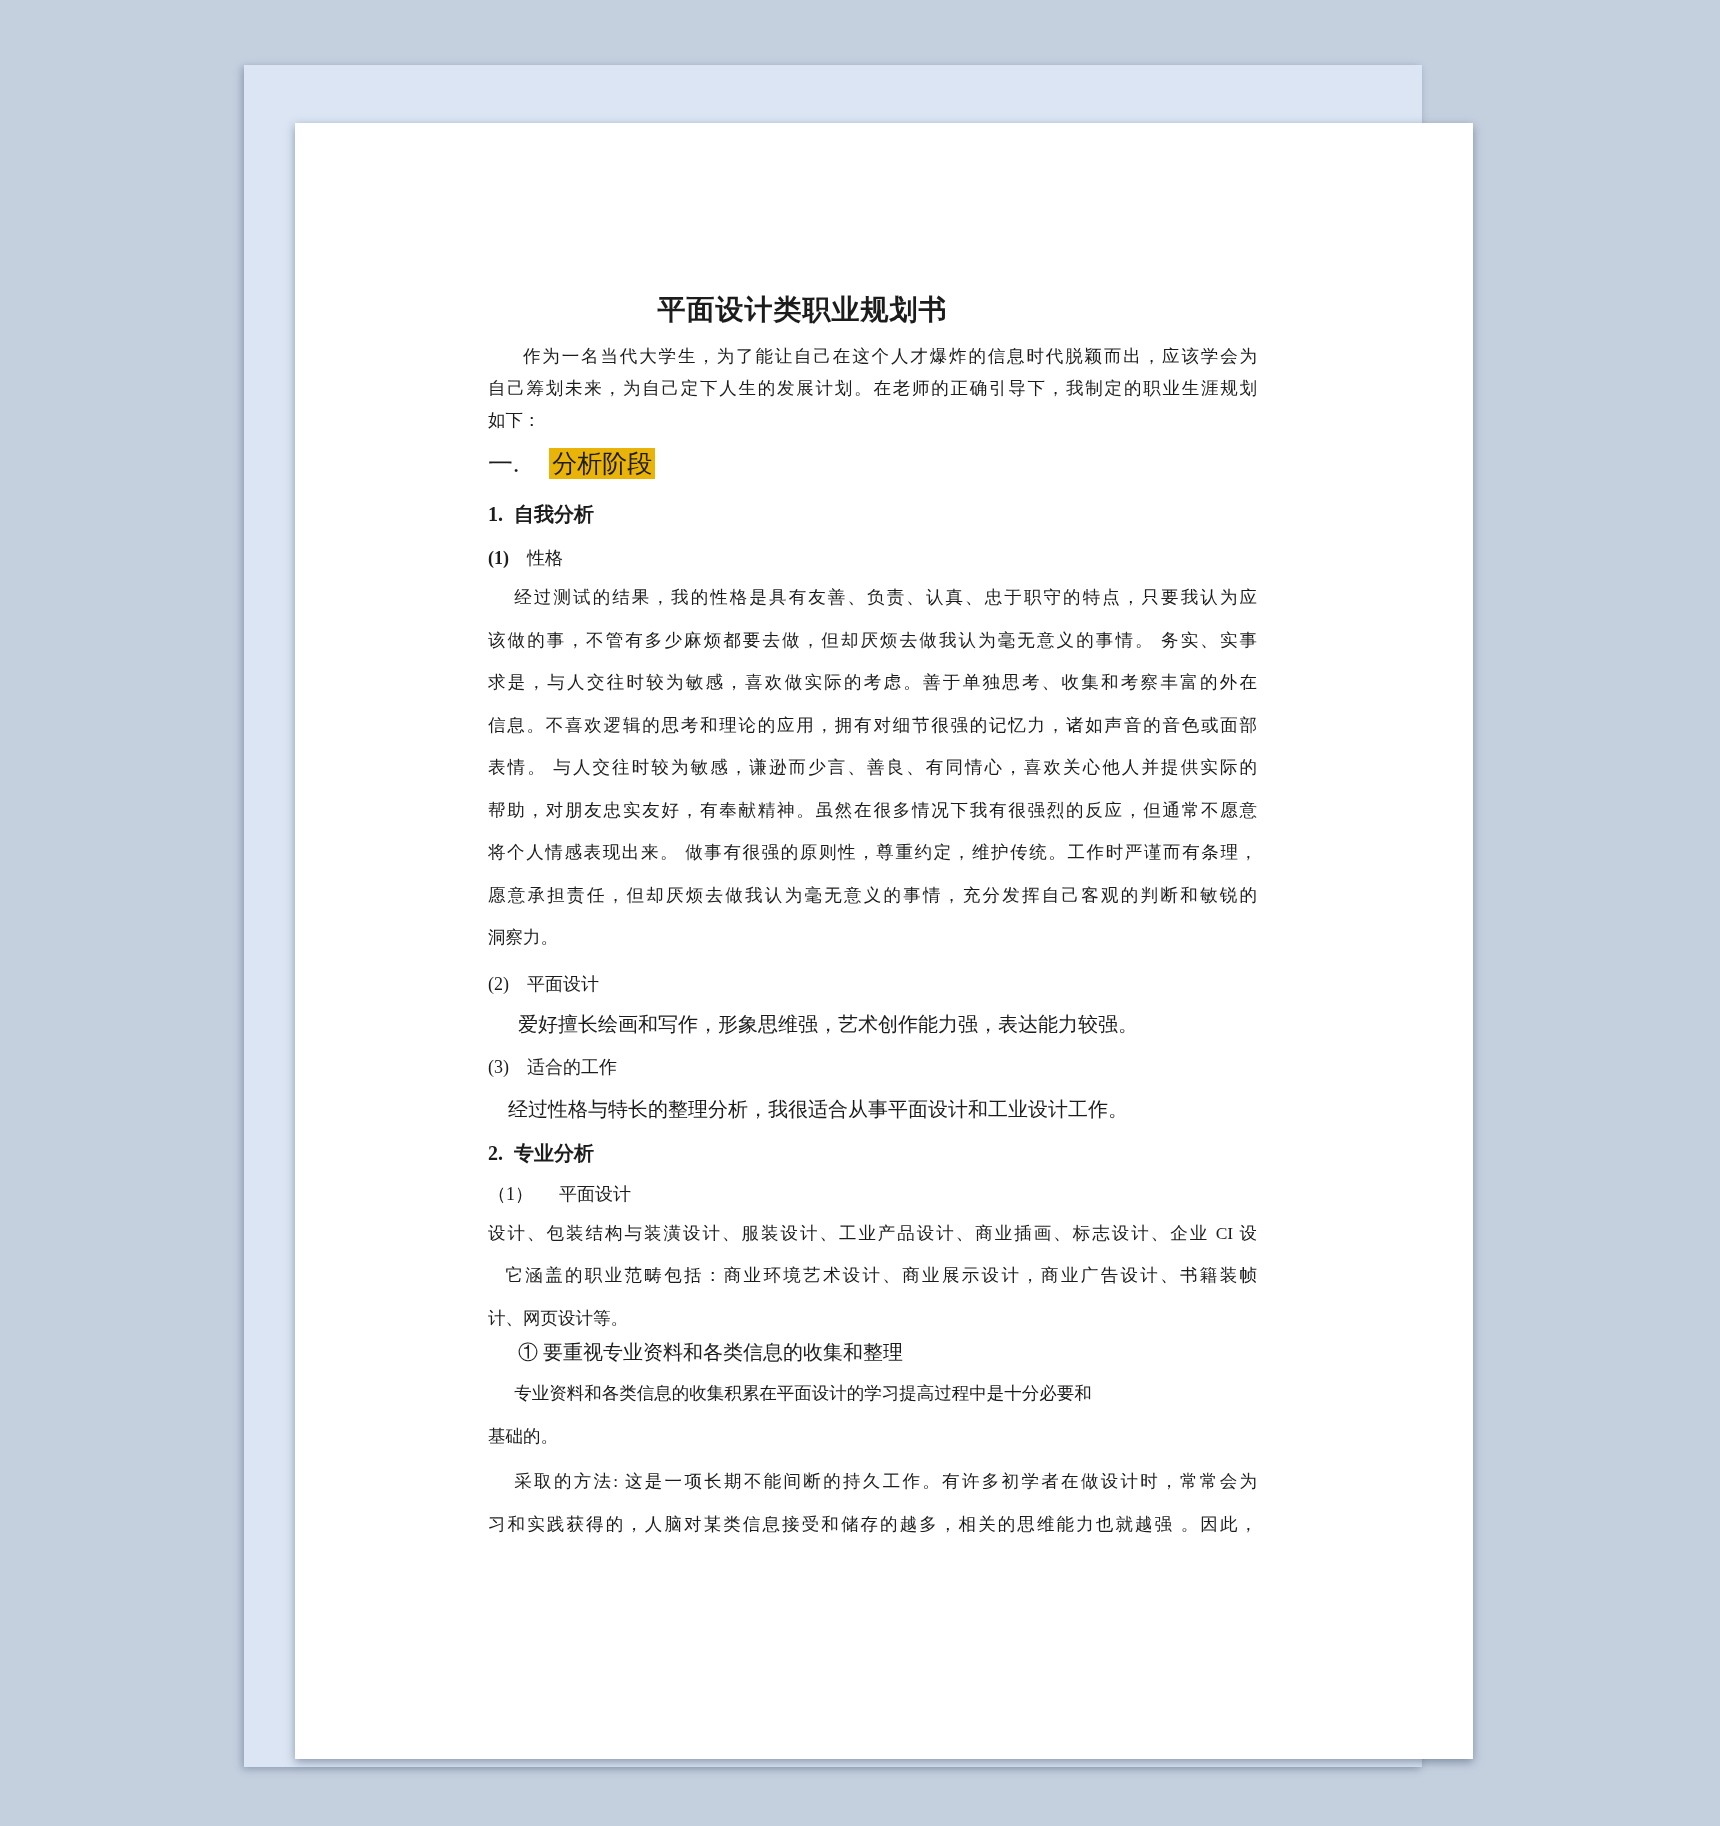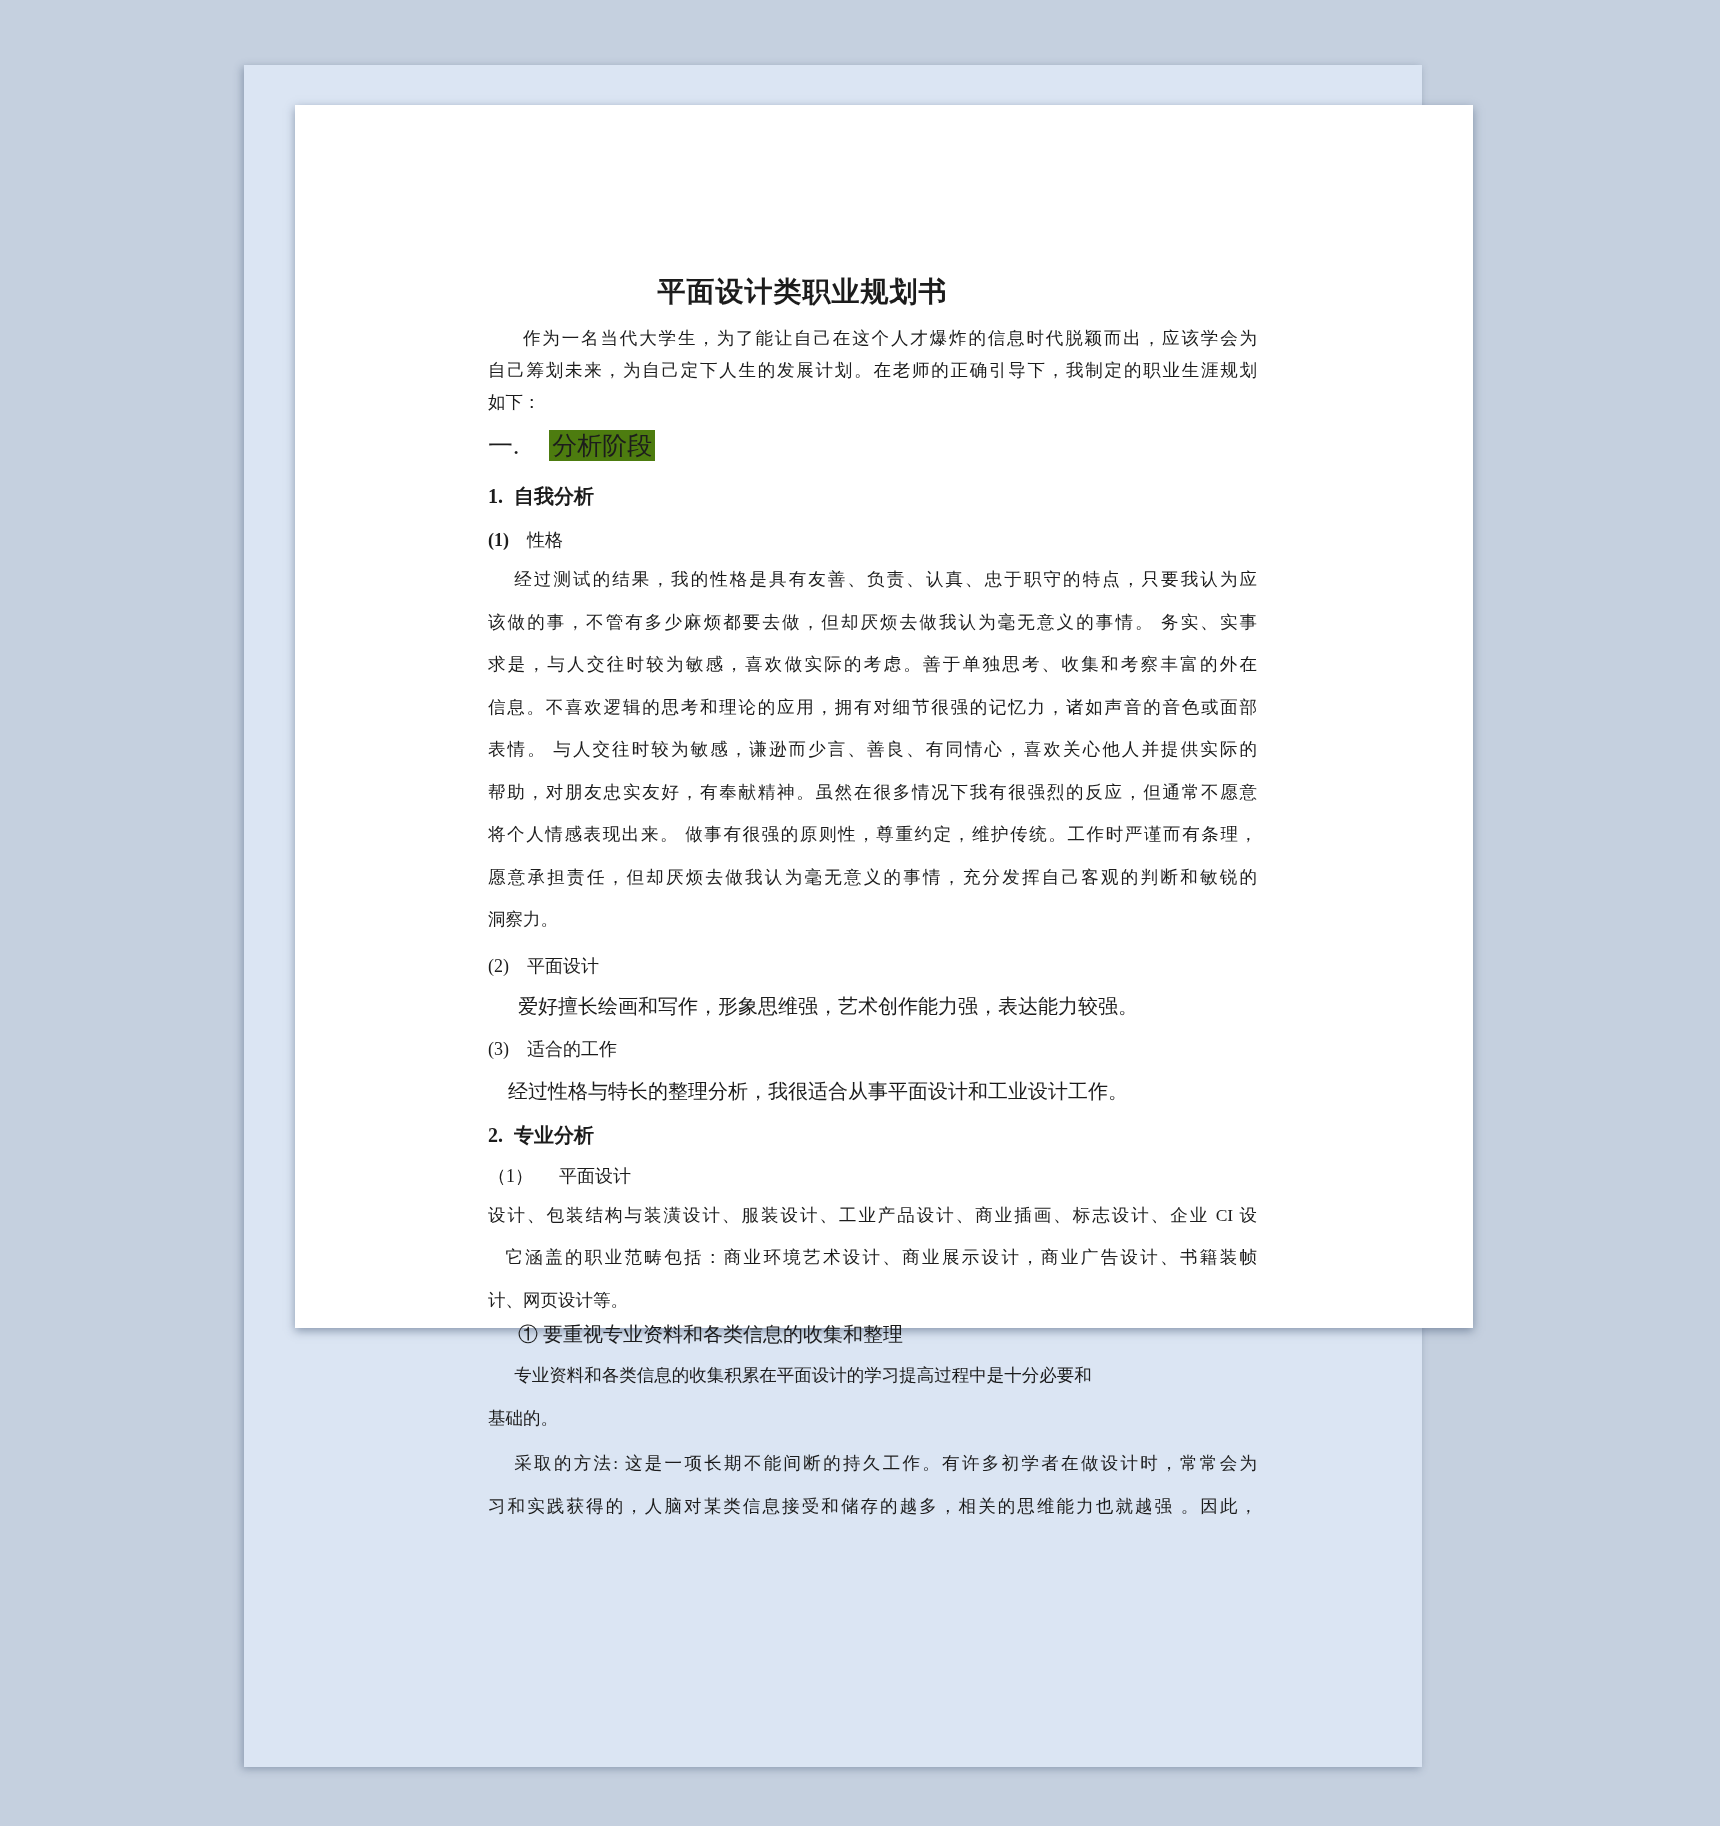--- a/index.html
+++ b/index.html
@@ -11,22 +11,22 @@
   }
   .stage { position: absolute; inset: 0; }
   .back-sheet {
     position: absolute;
     left: 244px; top: 65px;
     width: 1178px; height: 1702px;
     box-shadow: -2px 2px 8px rgba(70, 90, 120, 0.45);
   }
   .sheet {
     position: absolute;
-    left: 295px; top: 105px;
-    width: 1178px; height: 1223px;
+    left: 295px; top: 123px;
+    width: 1178px; height: 1636px;
     box-shadow: 0 3px 9px rgba(55, 75, 105, 0.5);
   }
   .sheet-inner {
     position: absolute;
     left: 0; top: 0; right: 0; bottom: 0;
     padding: 170px 216px 0 193px;
     color: #1c1c1c;
   }
   .doc-title {
     font-size: 28px;
@@ -75,21 +75,21 @@
   <div class="back-sheet" style="background: rgb(219, 229, 243);"></div>
   <div class="sheet" style="background: rgb(255, 255, 255);">
     <div class="sheet-inner">
       <div class="doc-title">平面设计类职业规划书</div>
       <div id="doc-blocks">
           <div class="para" style="line-height: 32px; margin-top: 13px;">
             <div class="t-line just" style="text-indent: 2em;">作为一名当代大学生，为了能让自己在这个人才爆炸的信息时代脱颖而出，应该学会为</div>
             <div class="t-line just">自己筹划未来，为自己定下人生的发展计划。在老师的正确引导下，我制定的职业生涯规划</div>
             <div class="t-line">如下：</div>
           </div>
-          <div class="h1-block" style="margin-top: 9px;"><span class="prefix">一.</span><span class="hl" style="background: #4d7c0f;">分析阶段</span></div>
+          <div class="h1-block" style="margin-top: 9px;"><span class="prefix">一.</span><span class="hl" style="background: #eab308;">分析阶段</span></div>
           <div class="h2-block" style="margin-top: 17px;"><span class="prefix">1.</span><span>自我分析</span></div>
           <div class="label-block bold-prefix" style="margin-top: 17px;"><span class="prefix">(1)</span><span>性格</span></div>
           <div class="para" style="line-height: 42.5px; margin-top: 5px;">
             <div class="t-line just" style="text-indent: 1.5em;">经过测试的结果，我的性格是具有友善、负责、认真、忠于职守的特点，只要我认为应</div>
             <div class="t-line just">该做的事，不管有多少麻烦都要去做，但却厌烦去做我认为毫无意义的事情。 务实、实事</div>
             <div class="t-line just">求是，与人交往时较为敏感，喜欢做实际的考虑。善于单独思考、收集和考察丰富的外在</div>
             <div class="t-line just">信息。不喜欢逻辑的思考和理论的应用，拥有对细节很强的记忆力，诸如声音的音色或面部</div>
             <div class="t-line just">表情。 与人交往时较为敏感，谦逊而少言、善良、有同情心，喜欢关心他人并提供实际的</div>
             <div class="t-line just">帮助，对朋友忠实友好，有奉献精神。虽然在很多情况下我有很强烈的反应，但通常不愿意</div>
             <div class="t-line just">将个人情感表现出来。 做事有很强的原则性，尊重约定，维护传统。工作时严谨而有条理，</div>

